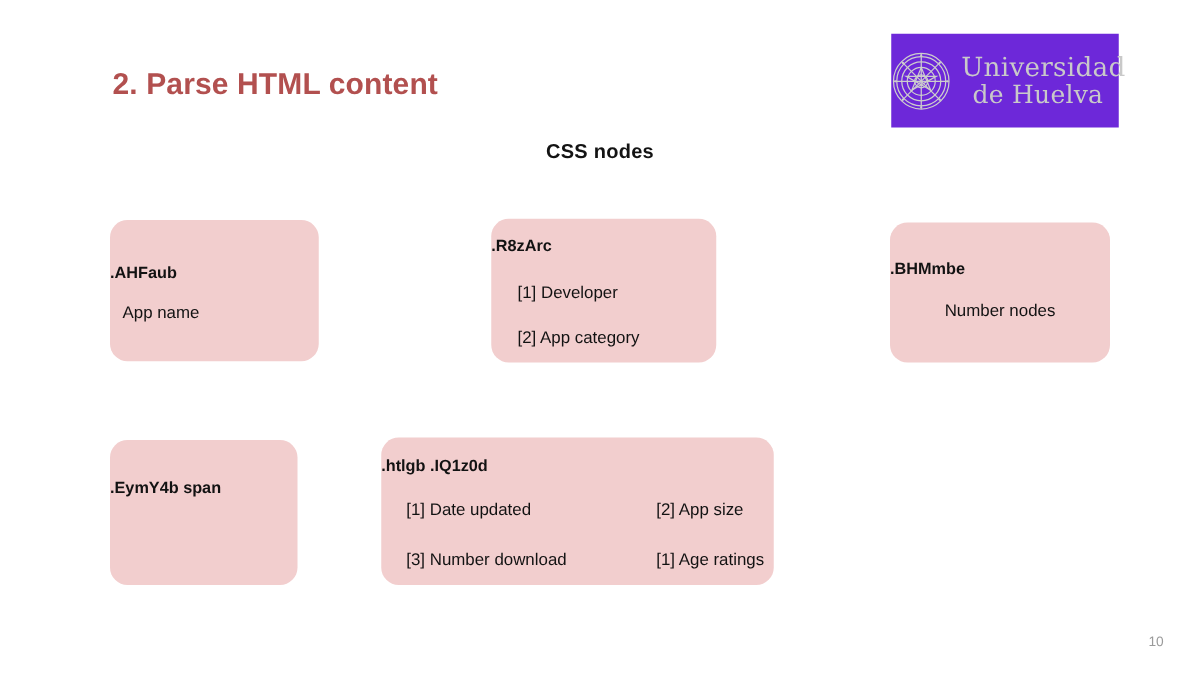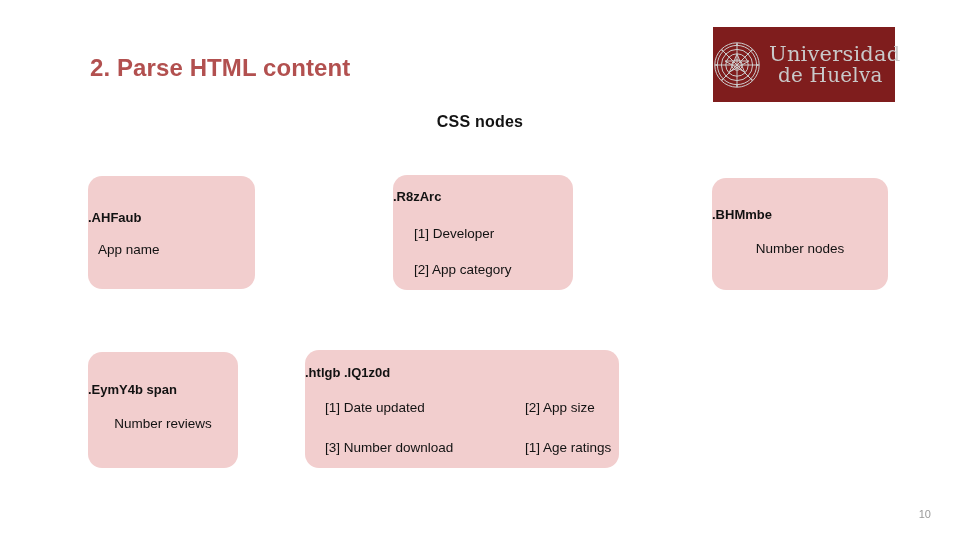--- a/index.html
+++ b/index.html
@@ -32,21 +32,21 @@
     letter-spacing: 0.1px;
     white-space: nowrap;
   }
 
   .logo-block {
     position: absolute;
     left: 713px;
     top: 27px;
     width: 182px;
     height: 75px;
-    background: #7f1d1d;
+    background: #6d28d9;
     display: flex;
     align-items: center;
     gap: 8px;
   }
   .logo-seal {
     width: 48px;
     height: 48px;
     flex: 0 0 48px;
     position: relative;
   }
@@ -214,21 +214,20 @@
     <div class="node-line n2">[2] App category</div>
   </div>
 
   <div class="node-box" id="box-bhmmbe">
     <div class="node-title">.BHMmbe</div>
     <div class="node-line centered">Number nodes</div>
   </div>
 
   <div class="node-box" id="box-eymy4b">
     <div class="node-title">.EymY4b span</div>
-    <div class="node-line centered">Number reviews</div>
   </div>
 
   <div class="node-box" id="box-htlgb">
     <div class="node-title">.htlgb .IQ1z0d</div>
     <div class="node-line cell c-r1c1">[1] Date updated</div>
     <div class="node-line cell c-r1c2">[2] App size</div>
     <div class="node-line cell c-r2c1">[3] Number download</div>
     <div class="node-line cell c-r2c2">[1] Age ratings</div>
   </div>
 

